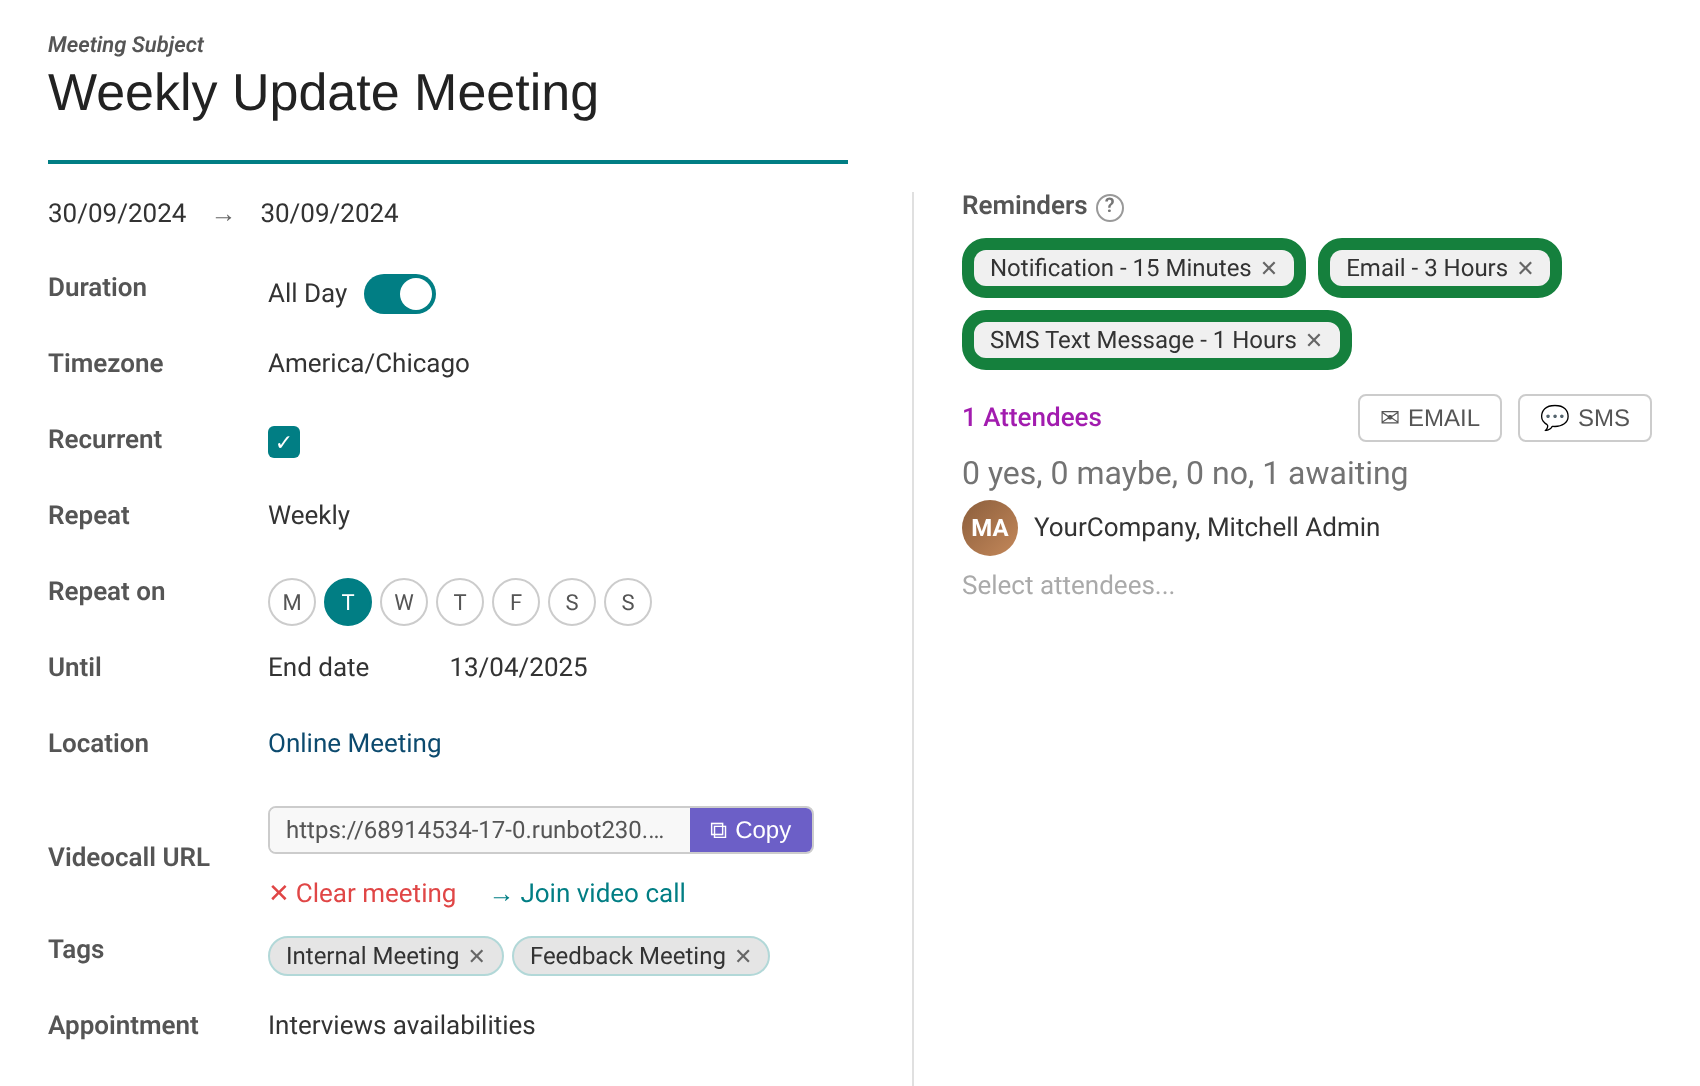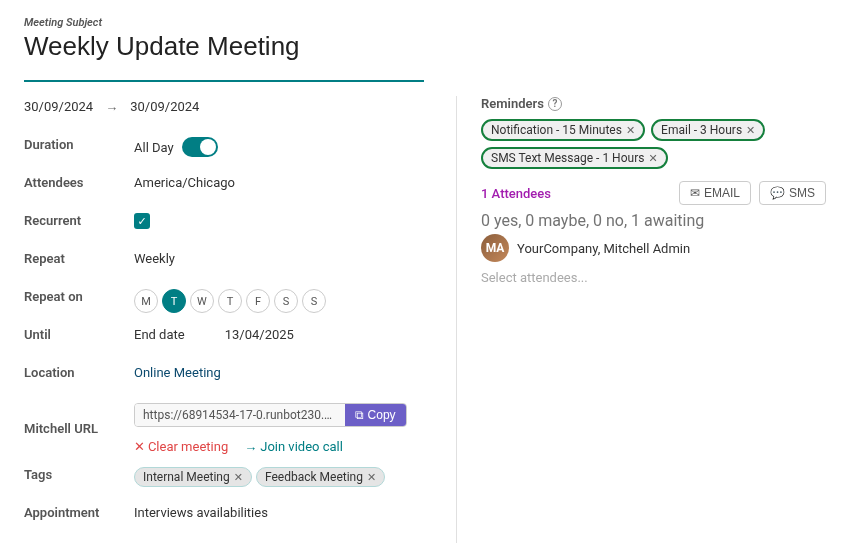--- a/index.html
+++ b/index.html
@@ -199,21 +199,21 @@
       gap: 4px;
       cursor: pointer;
     }
     .tag-badge .tag-x {
       color: #666;
       font-size: 11px;
       cursor: pointer;
     }
     .reminder-badge {
       background: #f0f0f0;
-      border: 2px solid #15803d;
+      border: 6px solid #15803d;
       border-radius: 12px;
       padding: 2px 8px;
       font-size: 12px;
       color: #333;
       display: flex;
       align-items: center;
       gap: 4px;
       cursor: pointer;
     }
     .reminder-badge .badge-x {
@@ -340,21 +340,21 @@
 
     <div class="field-row">
       <div class="field-label">Duration</div>
       <div class="field-value toggle-container">
         <span>All Day</span>
         <div class="toggle"></div>
       </div>
     </div>
 
     <div class="field-row">
-      <div class="field-label">Attendees</div>
+      <div class="field-label">Timezone</div>
       <div class="field-value">
         <span>America/Chicago</span>
       </div>
     </div>
 
     <div class="field-row">
       <div class="field-label">Recurrent</div>
       <div class="field-value">
         <div class="checkbox-checked"></div>
       </div>
@@ -392,21 +392,21 @@
     </div>
 
     <div class="field-row">
       <div class="field-label">Location</div>
       <div class="field-value">
         <span class="placeholder-text">Online Meeting</span>
       </div>
     </div>
 
     <div class="field-row" style="align-items:center;">
-      <div class="field-label">Mitchell URL</div>
+      <div class="field-label">Videocall URL</div>
       <div class="field-value" style="flex-direction:column; align-items:flex-start; gap:6px;">
         <div style="display:flex; align-items:center; gap:0;">
           <div class="url-field">
             <span class="url-text">https://68914534-17-0.runbot230.odoo.com/calen...</span>
             <button class="copy-btn">
               <span>⧉</span>
               <span>Copy</span>
             </button>
           </div>
         </div>

